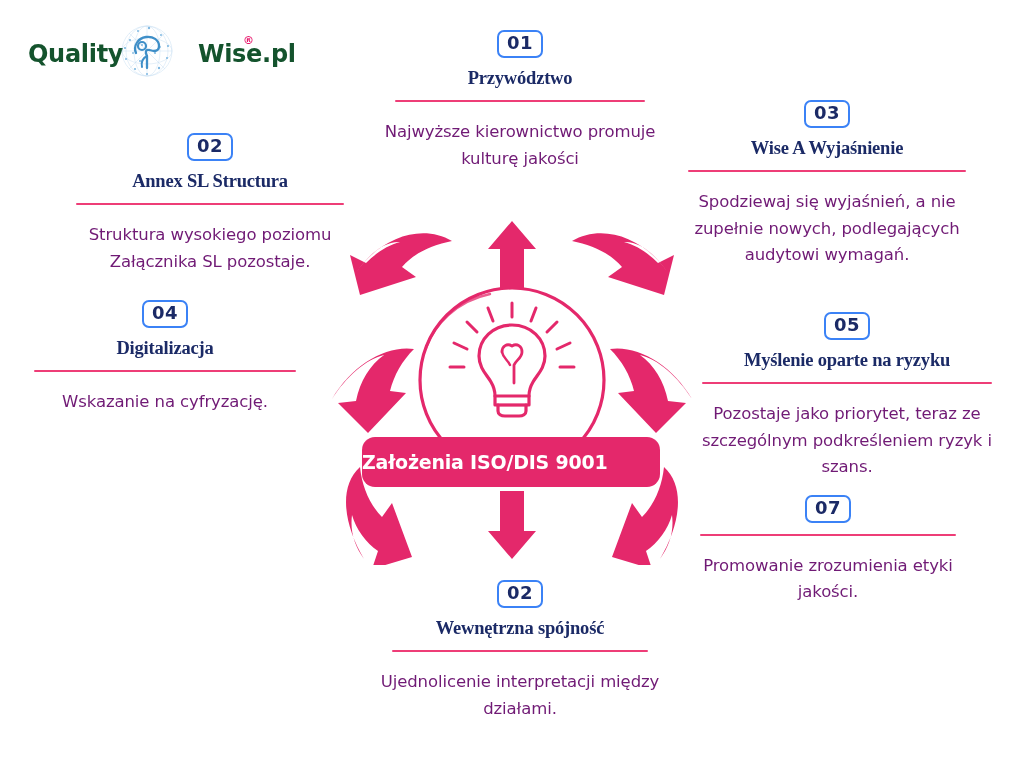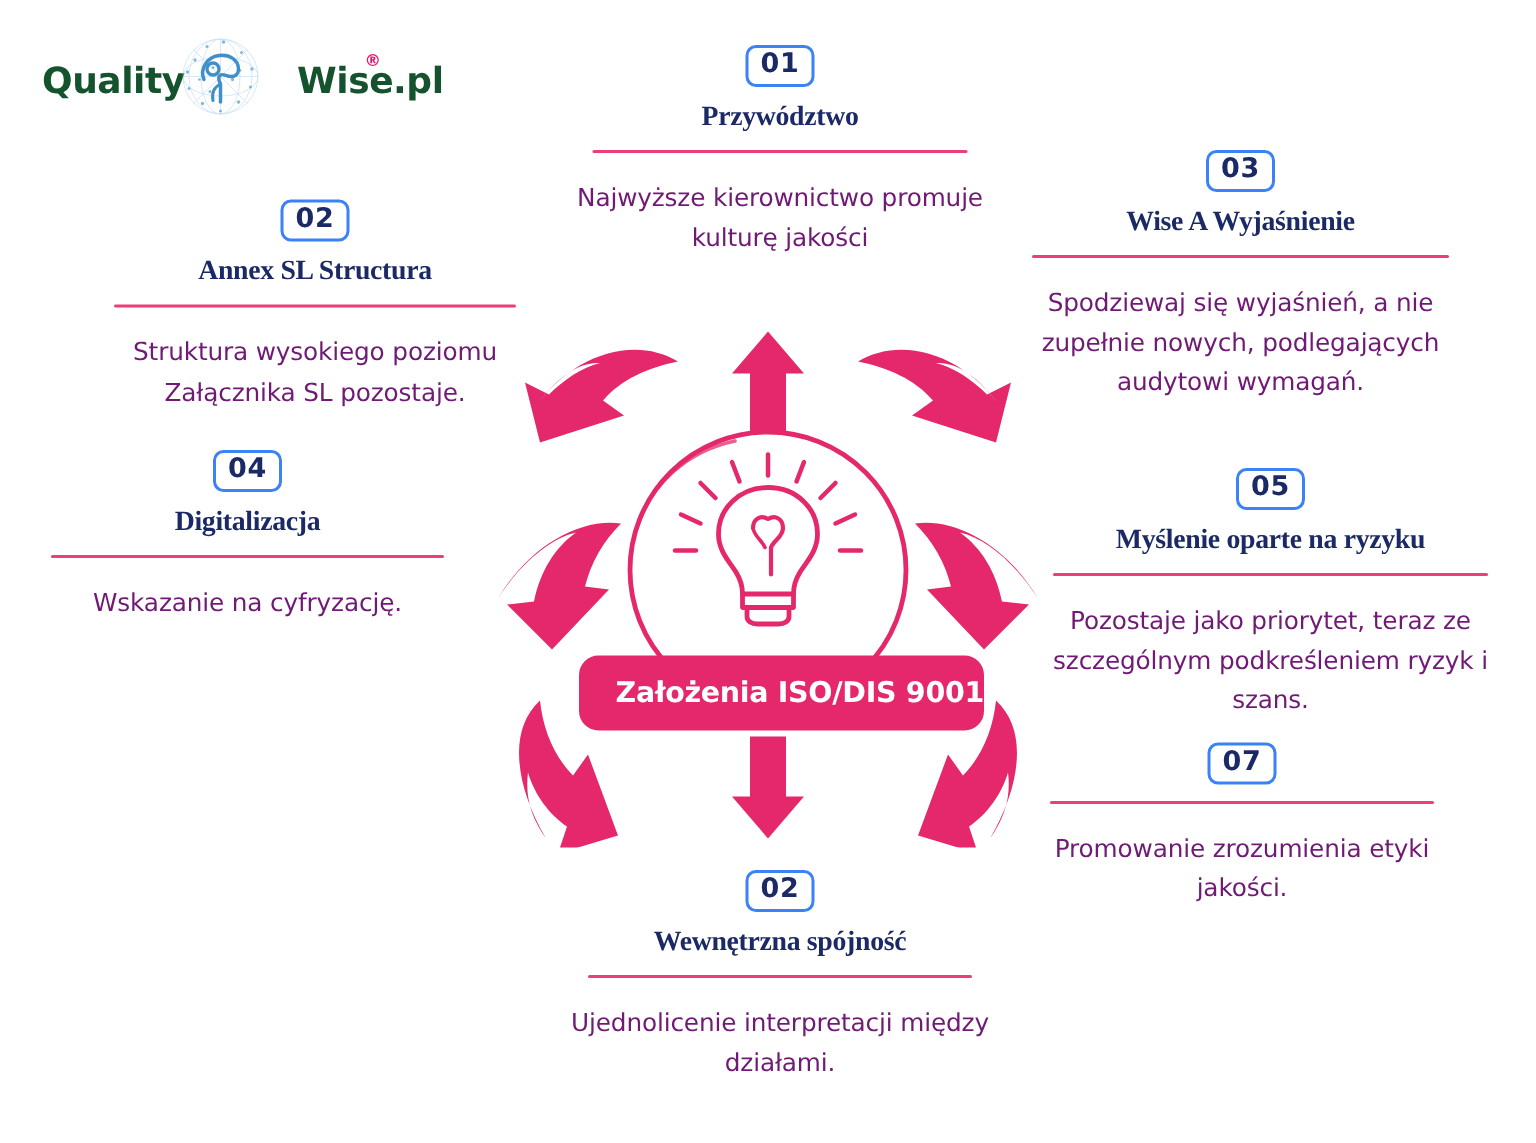--- a/index.html
+++ b/index.html
@@ -129,29 +129,29 @@
     position: absolute;
     left: 330px;
     top: 215px;
     width: 364px;
     height: 350px;
   }
   #hub svg { display: block; }
 
   #hub-badge {
     position: absolute;
-    left: 56px;
+    left: 32px;
     top: 222px;
-    width: 270px;
+    width: 298px;
     height: 50px;
     background: #E4286B;
     border-radius: 13px;
     display: flex;
     align-items: center;
-    justify-content: flex-end;
+    justify-content: flex-start;
   }
   #hub-badge span {
     color: #ffffff;
     font-family: "DejaVu Sans", sans-serif;
     font-weight: 700;
     font-size: 19px;
     letter-spacing: -0.2px;
     white-space: nowrap;
   }
 </style>

